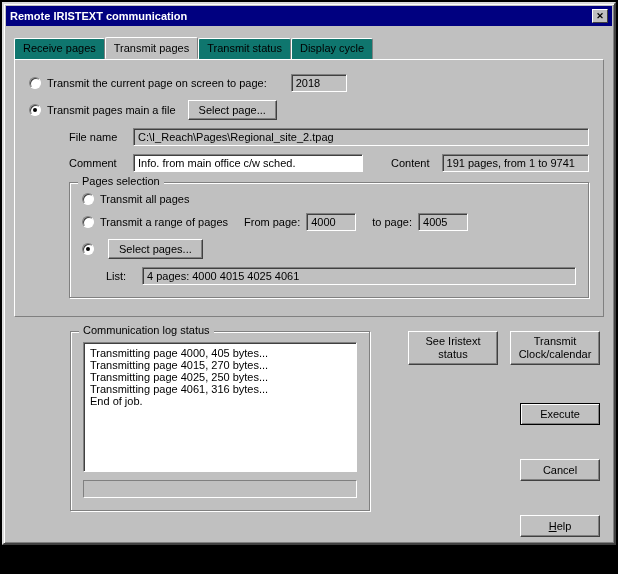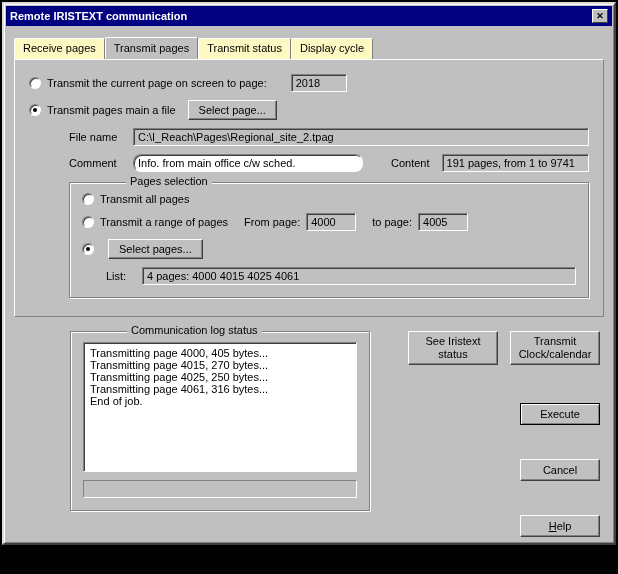--- a/index.html
+++ b/index.html
@@ -47,21 +47,21 @@
   .client {
     padding: 10px 10px 6px 10px;
   }
   .tabs {
     display: flex;
     position: relative;
     margin-bottom: -1px;
   }
   .tab {
     padding: 3px 8px;
-    background: #fef9c3;
+    background: #0f766e;
     border: 1px solid;
     border-color: #fff #808080 #c0c0c0 #fff;
     border-top-left-radius: 2px;
     border-top-right-radius: 2px;
     margin-right: 0;
     position: relative;
     cursor: pointer;
   }
   .tab.active {
     background: #c0c0c0;
@@ -104,21 +104,21 @@
     border-color: #808080 #fff #fff #808080;
     box-shadow: inset 1px 1px 0 #404040;
     background: #c0c0c0;
     padding: 2px 4px;
     height: 18px;
     display: flex;
     align-items: center;
     overflow: hidden;
     white-space: nowrap;
   }
-  .sunken.white { background: #fff; border-radius: 8px; }
+  .sunken.white { background: #fff; }
   .btn {
     border: 1px solid;
     border-color: #fff #404040 #404040 #fff;
     box-shadow: inset -1px -1px 0 #808080;
     background: #c0c0c0;
     padding: 3px 10px;
     cursor: pointer;
     text-align: center;
   }
   .btn.default {
@@ -131,21 +131,20 @@
     padding: 10px 12px 12px 12px;
     position: relative;
     margin-top: 10px;
   }
   .groupbox > .legend {
     position: absolute;
     top: -8px;
     left: 8px;
     background: #c0c0c0;
     padding: 0 4px;
-    margin-left: 48px;
   }
   .lbl { margin-right: 6px; }
   .logpanel {
     border: 1px solid;
     border-color: #808080 #fff #fff #808080;
     box-shadow: inset 1px 1px 0 #404040;
     background: #fff;
     padding: 4px 6px;
     height: 130px;
     overflow: hidden;

